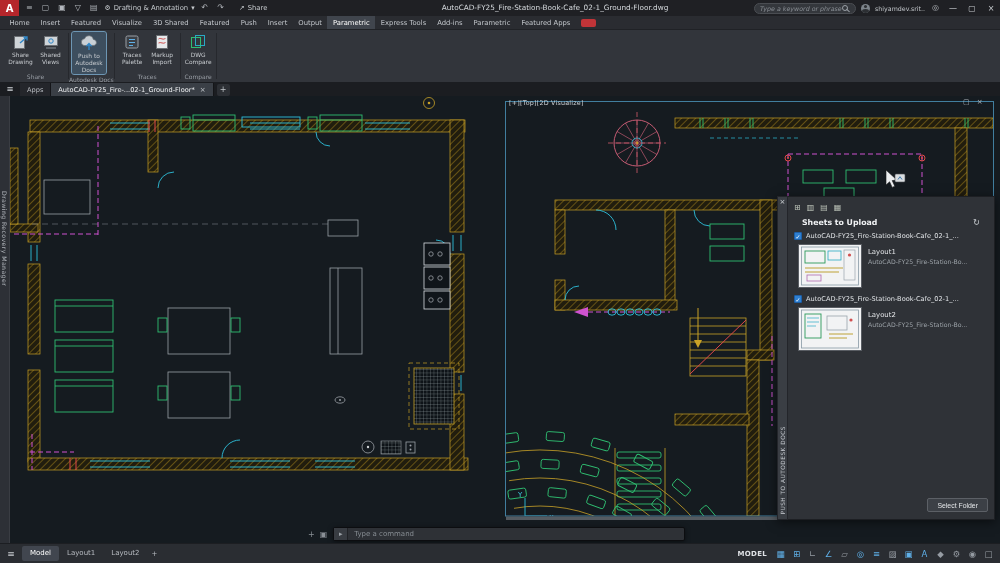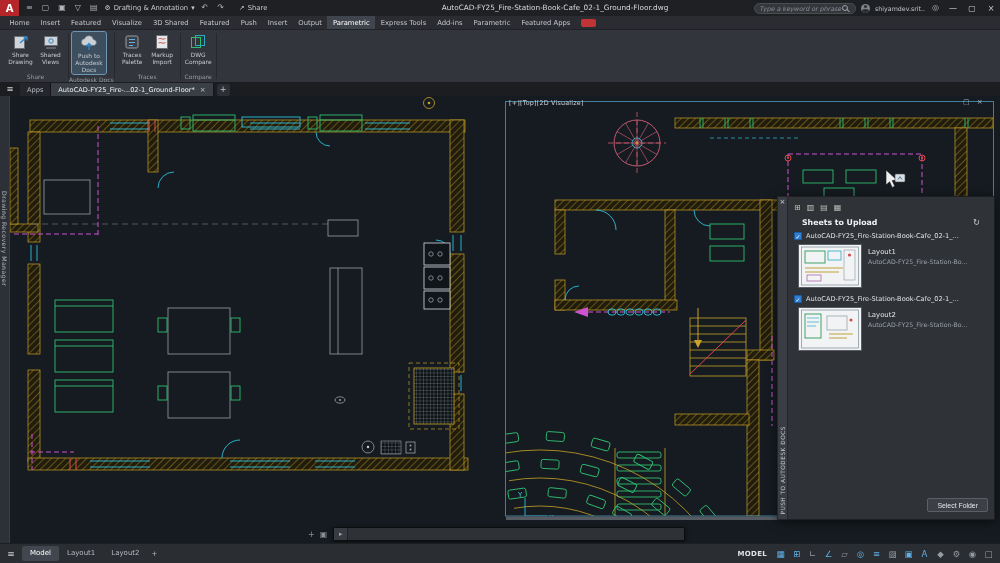--- a/index.html
+++ b/index.html
@@ -587,20 +587,21 @@
       </div>
     </div>
 
     <div class="cmdwrap">
       <span class="cmd-floats">
         <span>+</span>
         <span>▣</span>
       </span>
       <div class="cmdbar">
         <span class="cmd-tool">▸</span>
+        <input placeholder="Type a command" style="">
       </div>
     </div>
   </div>
 
   <div class="statusbar">
     <span class="sb-menu">≡</span>
     <span class="ltab active">Model</span>
     <span class="ltab">Layout1</span>
     <span class="ltab">Layout2</span>
     <span class="ltab-plus">+</span>

